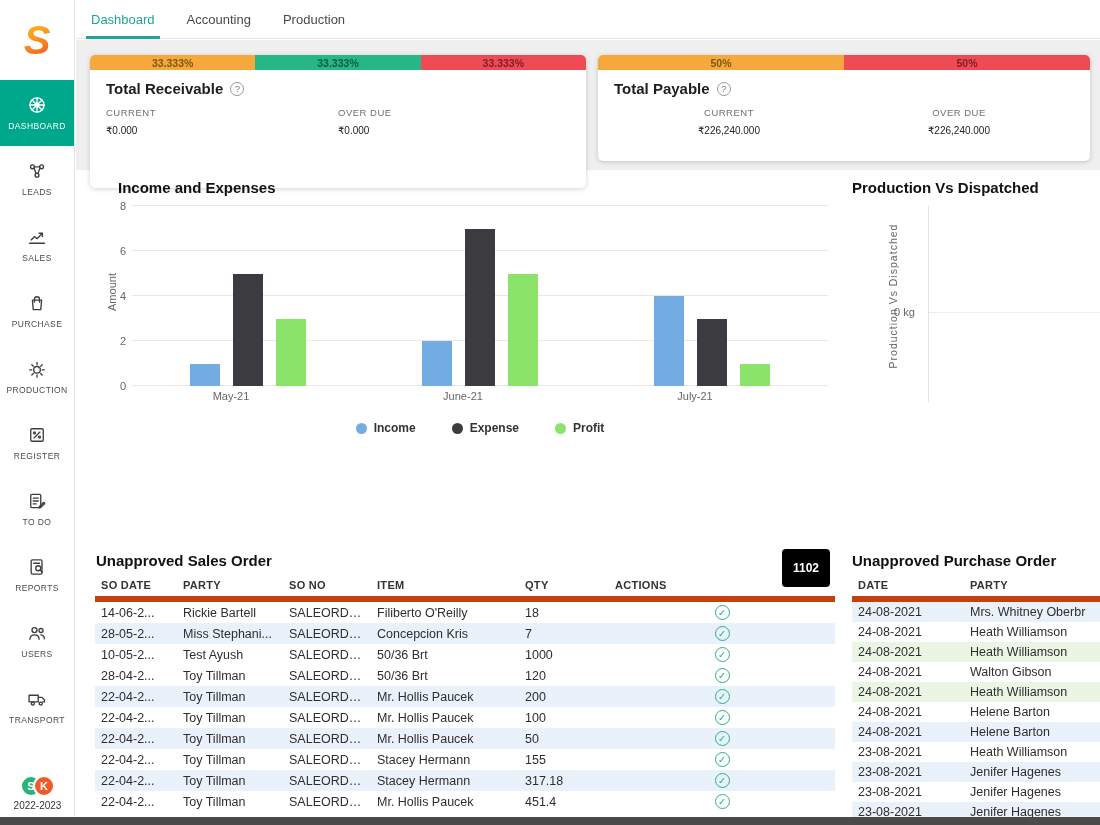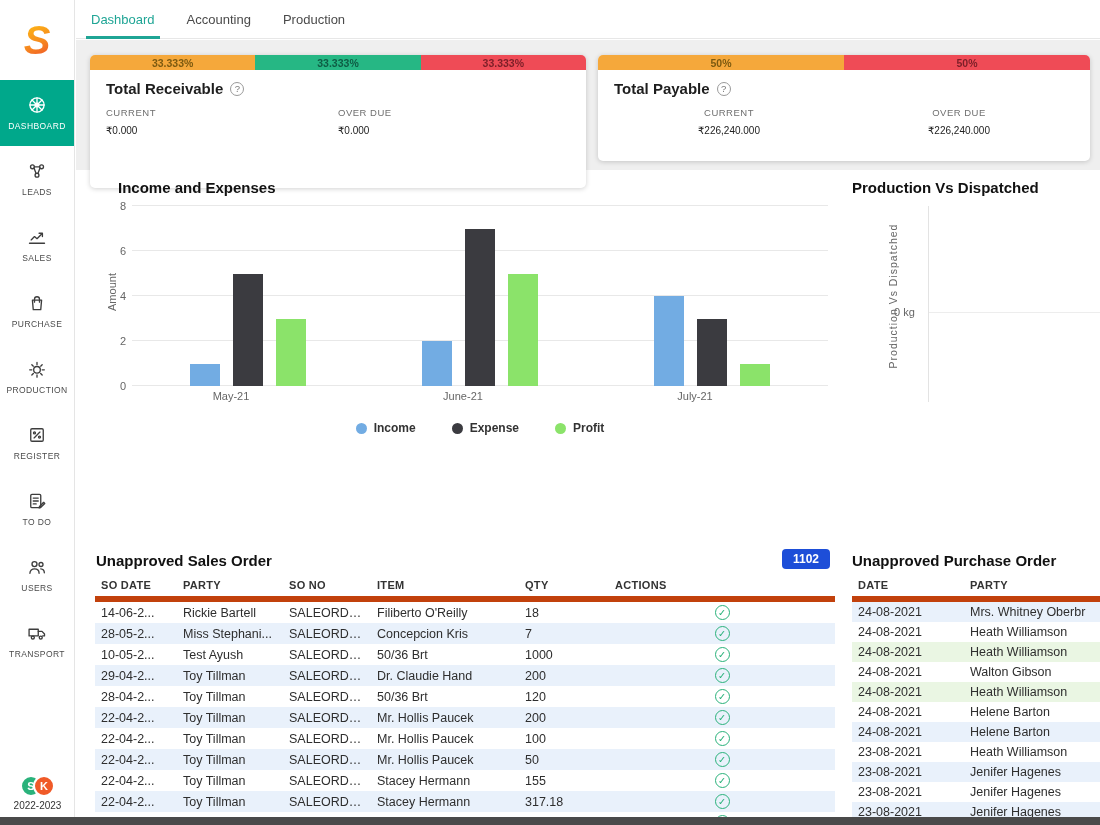--- a/index.html
+++ b/index.html
@@ -64,21 +64,21 @@
   .legend-dot { width:11px; height:11px; border-radius:50%; }
   .legend-item span:last-child { font-size:12px; font-weight:bold; color:#333; }
   
   #prod-ylabel { position:absolute; left:722px; top:250px; width:190px; text-align:center; transform:rotate(-90deg); font-size:10.5px; color:#666; letter-spacing:1px; }
   #prod-ytick { position:absolute; left:818px; top:266px; font-size:11px; color:#666; }
   #prod-axis { position:absolute; left:852px; top:166px; width:1px; height:196px; background:#e3e3e3; }
   #prod-gridline { position:absolute; left:853px; top:272px; width:171px; height:1px; background:#ededed; }
   
   #sales-title { left:20px; top:512px; }
   #purchase-title { left:776px; top:512px; }
-  .count-badge { position:absolute; left:706px; top:509px; background:#1d4ed8; color:#fff; font-size:12px; font-weight:bold; padding:3px 11px; border-radius:4px; }
+  .count-badge { position:absolute; left:706px; top:509px; background:#000000; color:#fff; font-size:12px; font-weight:bold; padding:12px 11px; border-radius:4px; }
   table { border-collapse:collapse; table-layout:fixed; font-size:12.5px; color:#2e2e2e; }
   #sales-table { position:absolute; left:19px; top:534px; width:740px; }
   #purchase-table { position:absolute; left:776px; top:534px; width:412px; }
   th { font-size:11px; font-weight:bold; color:#333; text-align:left; padding:5px 6px; border-bottom:6px solid #c2410c; letter-spacing:.3px; white-space:nowrap; }
   td { padding:3px 6px; white-space:nowrap; overflow:hidden; text-overflow:ellipsis; }
   tr.bg-blue  { background:#E9F1FB; }
   tr.bg-green { background:#EAF6E3; }
   .actions-cell { text-align:center; }
   .check { display:inline-flex; width:15px; height:15px; border:1.4px solid #2AB27B; border-radius:50%; color:#2AB27B; font-size:9.5px; align-items:center; justify-content:center; cursor:pointer; }
   
@@ -141,20 +141,29 @@
       </svg>
       <span class="lbl">REGISTER</span>
     </div>
     <div class="nav-item">
       <svg width="20" height="20" viewBox="0 0 24 24" stroke-width="1.6" stroke-linecap="round" stroke-linejoin="round">
         <rect x="4.5" y="4" width="12" height="16" rx="1.5"></rect>
           <path d="M7.5 8.5h6M7.5 12h6M7.5 15.5h3.5"></path>
           <path d="M15 18.6l5-5 1.3 1.3-5 5-1.7.4z"></path>
       </svg>
       <span class="lbl">TO DO</span>
+    </div>
+    <div class="nav-item">
+      <svg width="20" height="20" viewBox="0 0 24 24" stroke-width="1.6" stroke-linecap="round">
+        <rect x="5" y="3.5" width="13" height="17" rx="1.5"></rect>
+          <path d="M8 7.5h7"></path>
+          <circle cx="13.5" cy="13.5" r="3"></circle>
+          <path d="M15.7 15.7l2.6 2.6"></path>
+      </svg>
+      <span class="lbl">REPORTS</span>
     </div>
     <div class="nav-item">
       <svg width="20" height="20" viewBox="0 0 24 24" stroke-width="1.6" stroke-linecap="round">
         <circle cx="9" cy="8.5" r="3"></circle>
           <path d="M3.5 19.5c0-3.3 2.5-5.3 5.5-5.3s5.5 2 5.5 5.3"></path>
           <circle cx="16.8" cy="9" r="2.4"></circle>
           <path d="M16.5 14.2c2.6.2 4.3 2.1 4.3 4.8"></path>
       </svg>
       <span class="lbl">USERS</span>
     </div>
@@ -325,28 +334,20 @@
           <td class="actions-cell"><span class="check">✓</span></td>
         </tr>
         <tr>
           <td>10-05-2...</td>
           <td>Test Ayush</td>
           <td>SALEORDE...</td>
           <td>50/36 Brt</td>
           <td>1000</td>
           <td class="actions-cell"><span class="check">✓</span></td>
         </tr>
-        <tr class="bg-blue">
-          <td>29-04-2...</td>
-          <td>Toy Tillman</td>
-          <td>SALEORDE...</td>
-          <td>Dr. Claudie Hand</td>
-          <td>200</td>
-          <td class="actions-cell"><span class="check">✓</span></td>
-        </tr>
         <tr>
           <td>28-04-2...</td>
           <td>Toy Tillman</td>
           <td>SALEORDE...</td>
           <td>50/36 Brt</td>
           <td>120</td>
           <td class="actions-cell"><span class="check">✓</span></td>
         </tr>
         <tr class="bg-blue">
           <td>22-04-2...</td>

